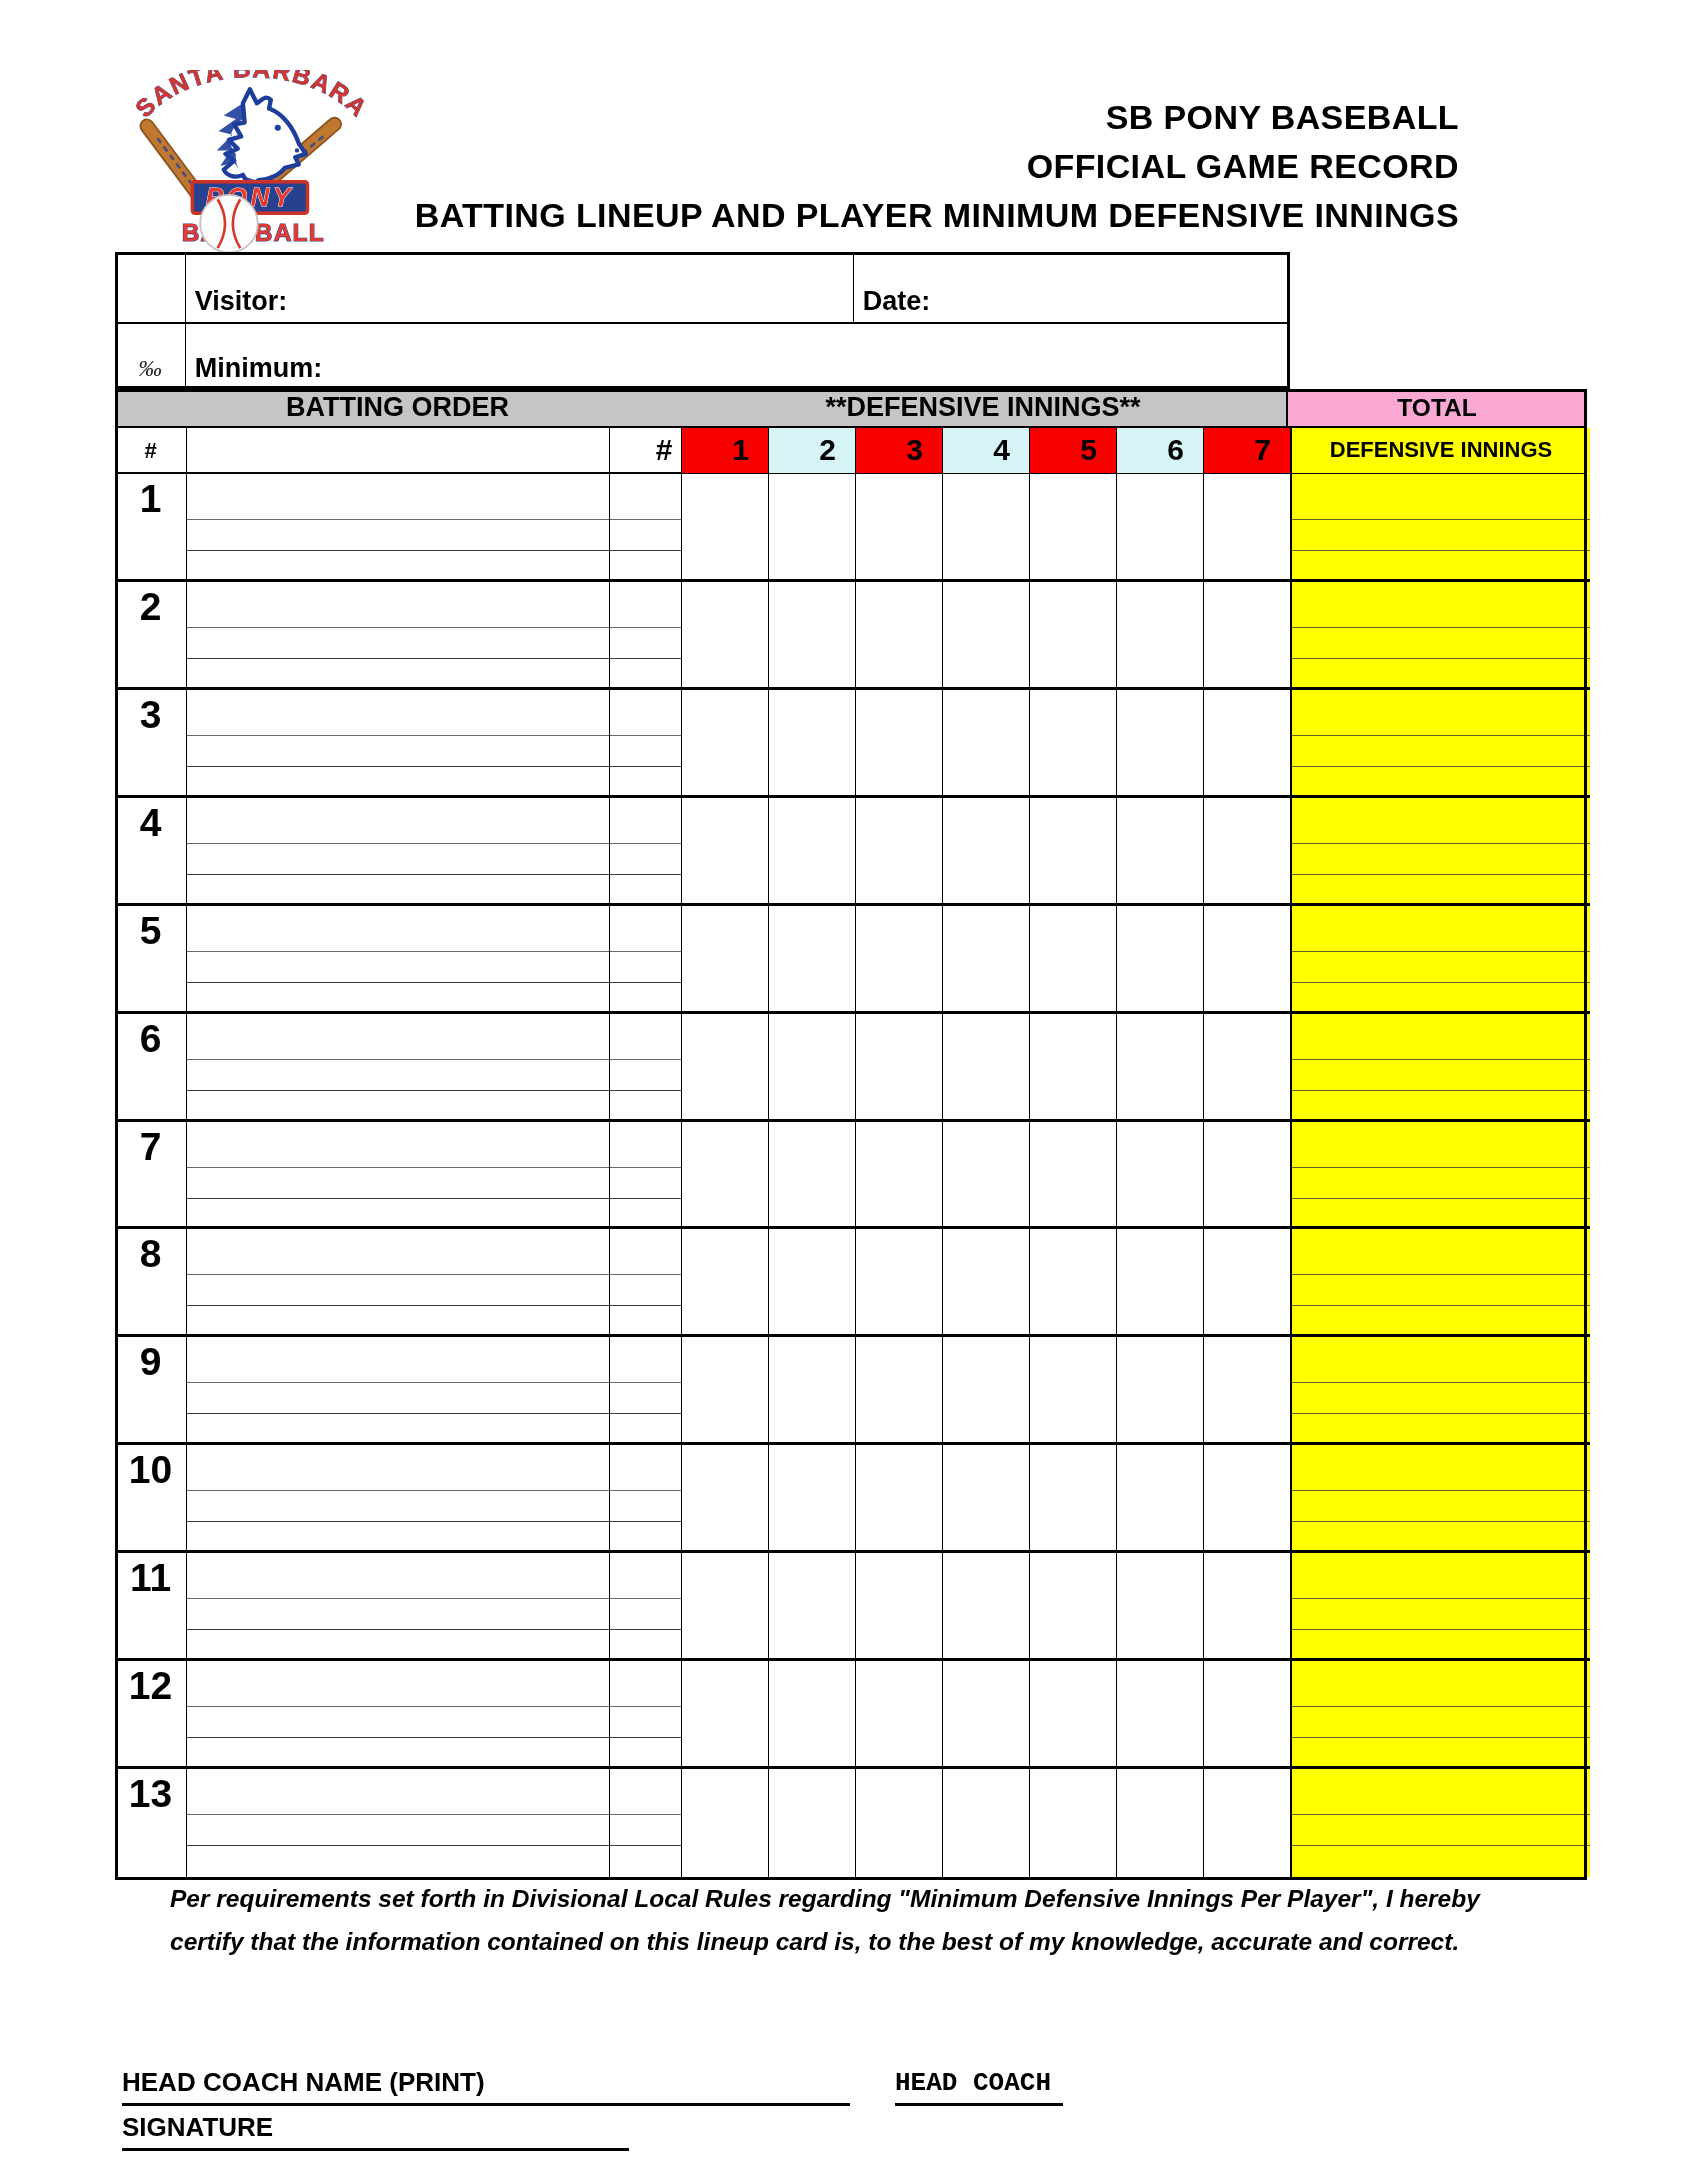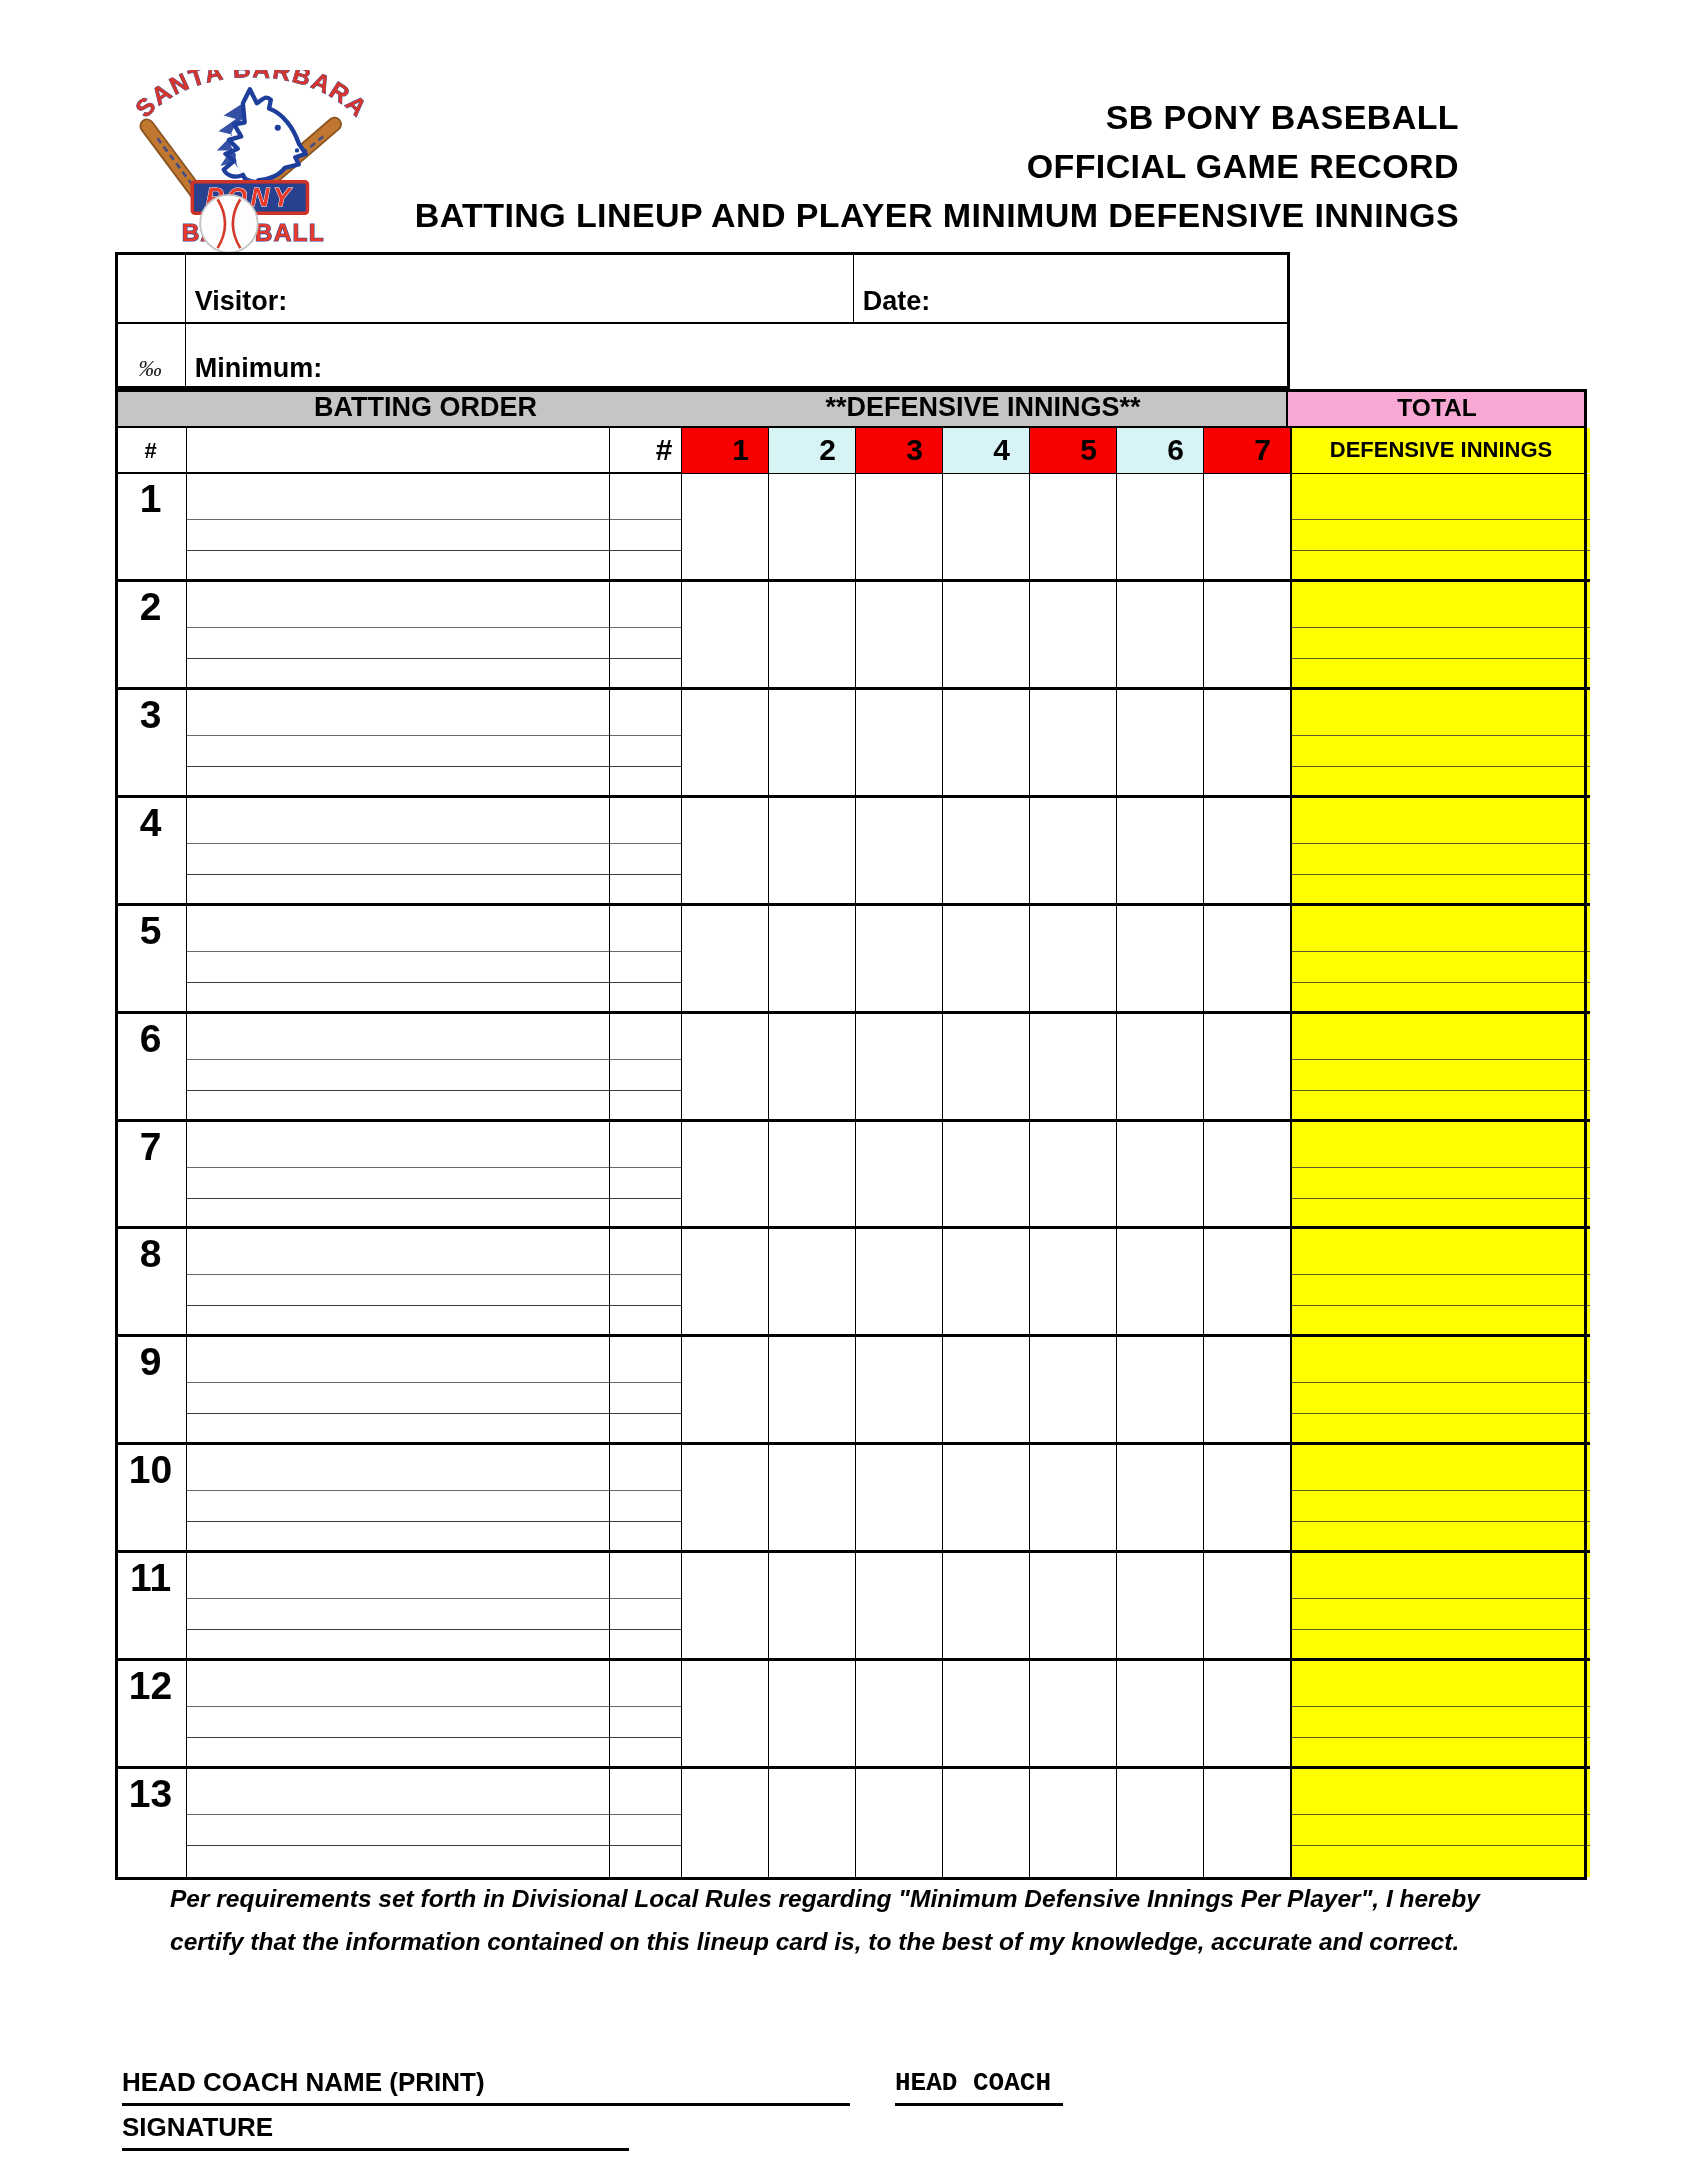--- a/index.html
+++ b/index.html
@@ -20,21 +20,21 @@
   .i-c1{border-right:1.7px solid #000;justify-content:center;}
   .i-c2{border-right:1.7px solid #000;}
   .info-label{font-weight:bold;font-size:27px;padding:0 0 5.2px 8.7px;white-space:nowrap;}
   .info-field{flex:1;height:100%;}
   .permille{font-family:"Liberation Serif","DejaVu Serif",serif;font-style:italic;font-size:23.6px;color:#222;padding-bottom:7px;}
   .overlay-border{position:absolute;inset:0;border:3.5px solid #000;pointer-events:none;z-index:5;}
   
   .main-table{position:absolute;left:115px;top:389px;width:1472px;height:1491px;}
   .band{position:relative;height:39px;background:#C5C5C5;border-bottom:2.6px solid #000;box-sizing:border-box;}
   .band-seg{position:absolute;top:0;bottom:0;text-align:center;font-weight:bold;font-size:27px;line-height:37px;white-space:nowrap;}
-  .band-batting{left:0;width:565px;margin-left:28px;}
+  .band-batting{left:0;width:565px;}
   .band-def{left:565px;width:606px;}
   .band-total{left:1171px;width:300px;background:#f9a8d4;border-left:2.6px solid #000;box-sizing:border-box;font-size:24.5px;}
   .header-row{height:46px;display:grid;grid-template-columns:71px 423px 72px repeat(7,87px) 300px;border-bottom:2.6px solid #000;box-sizing:border-box;}
   .h-cell{box-sizing:border-box;font-weight:bold;}
   .h-pos{font-size:22px;text-align:center;line-height:45px;}
   .h-name{border-left:1.7px solid #000;}
   .h-jersey{border-left:1.7px solid #000;font-size:30px;text-align:right;line-height:44px;padding-right:8.7px;}
   .h-inning{border-left:1.7px solid #000;font-size:30px;text-align:right;line-height:44px;padding-right:19px;}
   .h-total{border-left:2.6px solid #000;background:#FFFF00;font-size:22px;text-align:center;line-height:44px;}
   .tbody{height:1403px;display:grid;grid-template-rows:repeat(13,1fr);}

